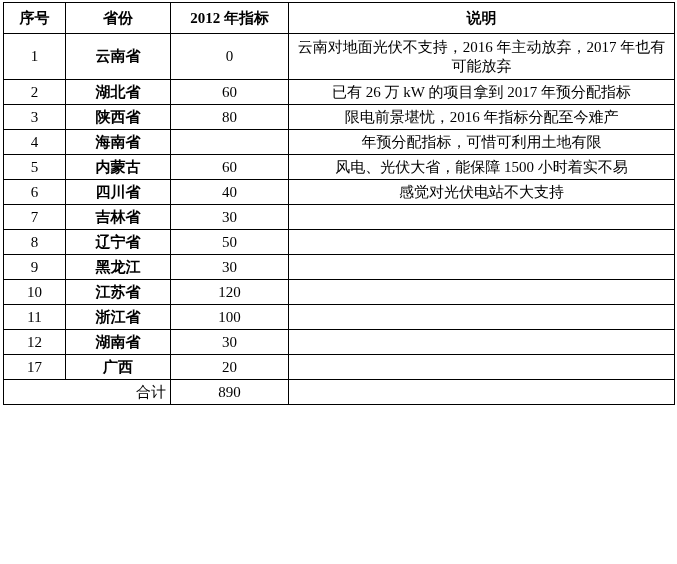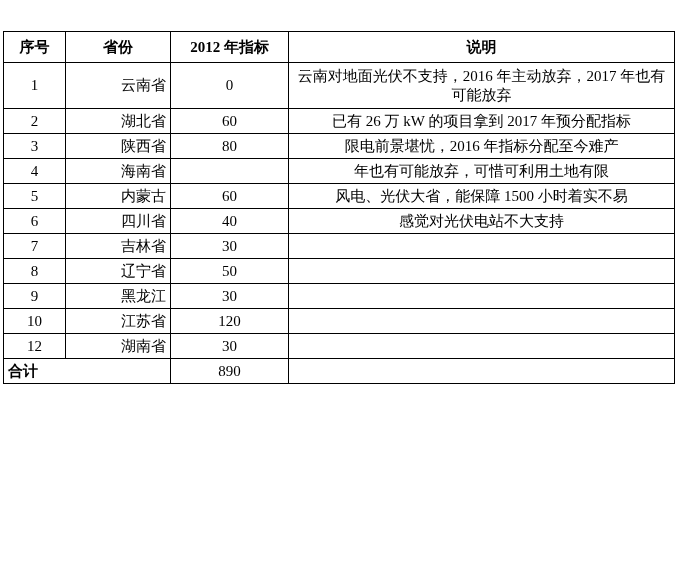--- a/index.html
+++ b/index.html
@@ -18,21 +18,20 @@
     width: 677px;
     height: 564px;
     position: relative;
     box-sizing: border-box;
     padding: 2px 3px 0 3px;
   }
   table.data-table {
     border-collapse: collapse;
     width: 671px;
     table-layout: fixed;
-    margin-top: 29px;
   }
   table.data-table th,
   table.data-table td {
     border: 1px solid #000000;
     font-size: 15px;
     line-height: 1.25;
     padding: 2px 4px;
     vertical-align: middle;
   }
   thead th {
@@ -42,34 +41,34 @@
   }
   col.c-seq   { width: 62px; }
   col.c-prov  { width: 105px; }
   col.c-quota { width: 118px; }
   col.c-note  { width: 386px; }
 
   td.seq {
     text-align: center;
   }
   td.prov {
-    text-align: right;
+    text-align: center;
+    font-weight: bold;
   }
   td.quota {
     text-align: center;
   }
   td.note {
     text-align: center;
     padding-left: 6px;
   }
   tbody tr { height: 25px; }
   tbody tr.tall { height: 46px; }
   tr.total td.seq-total {
-    text-align: left;
-    font-weight: bold;
+    text-align: right;
   }
 </style>
 </head>
 <body>
 
 <div class="page">
   <table class="data-table">
     <colgroup>
       <col class="c-seq">
       <col class="c-prov">
@@ -100,21 +99,21 @@
       <tr>
         <td class="seq">3</td>
         <td class="prov">陕西省</td>
         <td class="quota">80</td>
         <td class="note">限电前景堪忧，2016 年指标分配至今难产</td>
       </tr>
       <tr>
         <td class="seq">4</td>
         <td class="prov">海南省</td>
         <td class="quota"></td>
-        <td class="note">年也有可能放弃，可惜可利用土地有限</td>
+        <td class="note">年预分配指标，可惜可利用土地有限</td>
       </tr>
       <tr>
         <td class="seq">5</td>
         <td class="prov">内蒙古</td>
         <td class="quota">60</td>
         <td class="note">风电、光伏大省，能保障 1500 小时着实不易</td>
       </tr>
       <tr>
         <td class="seq">6</td>
         <td class="prov">四川省</td>
@@ -139,23 +138,35 @@
         <td class="quota">30</td>
         <td class="note"></td>
       </tr>
       <tr>
         <td class="seq">10</td>
         <td class="prov">江苏省</td>
         <td class="quota">120</td>
         <td class="note"></td>
       </tr>
       <tr>
+        <td class="seq">11</td>
+        <td class="prov">浙江省</td>
+        <td class="quota">100</td>
+        <td class="note"></td>
+      </tr>
+      <tr>
         <td class="seq">12</td>
         <td class="prov">湖南省</td>
         <td class="quota">30</td>
+        <td class="note"></td>
+      </tr>
+      <tr>
+        <td class="seq">17</td>
+        <td class="prov">广西</td>
+        <td class="quota">20</td>
         <td class="note"></td>
       </tr>
       <tr class="total">
         <td class="seq-total" colspan="2">合计</td>
         <td class="quota">890</td>
         <td class="note"></td>
       </tr>
     </tbody>
   </table>
 </div>

